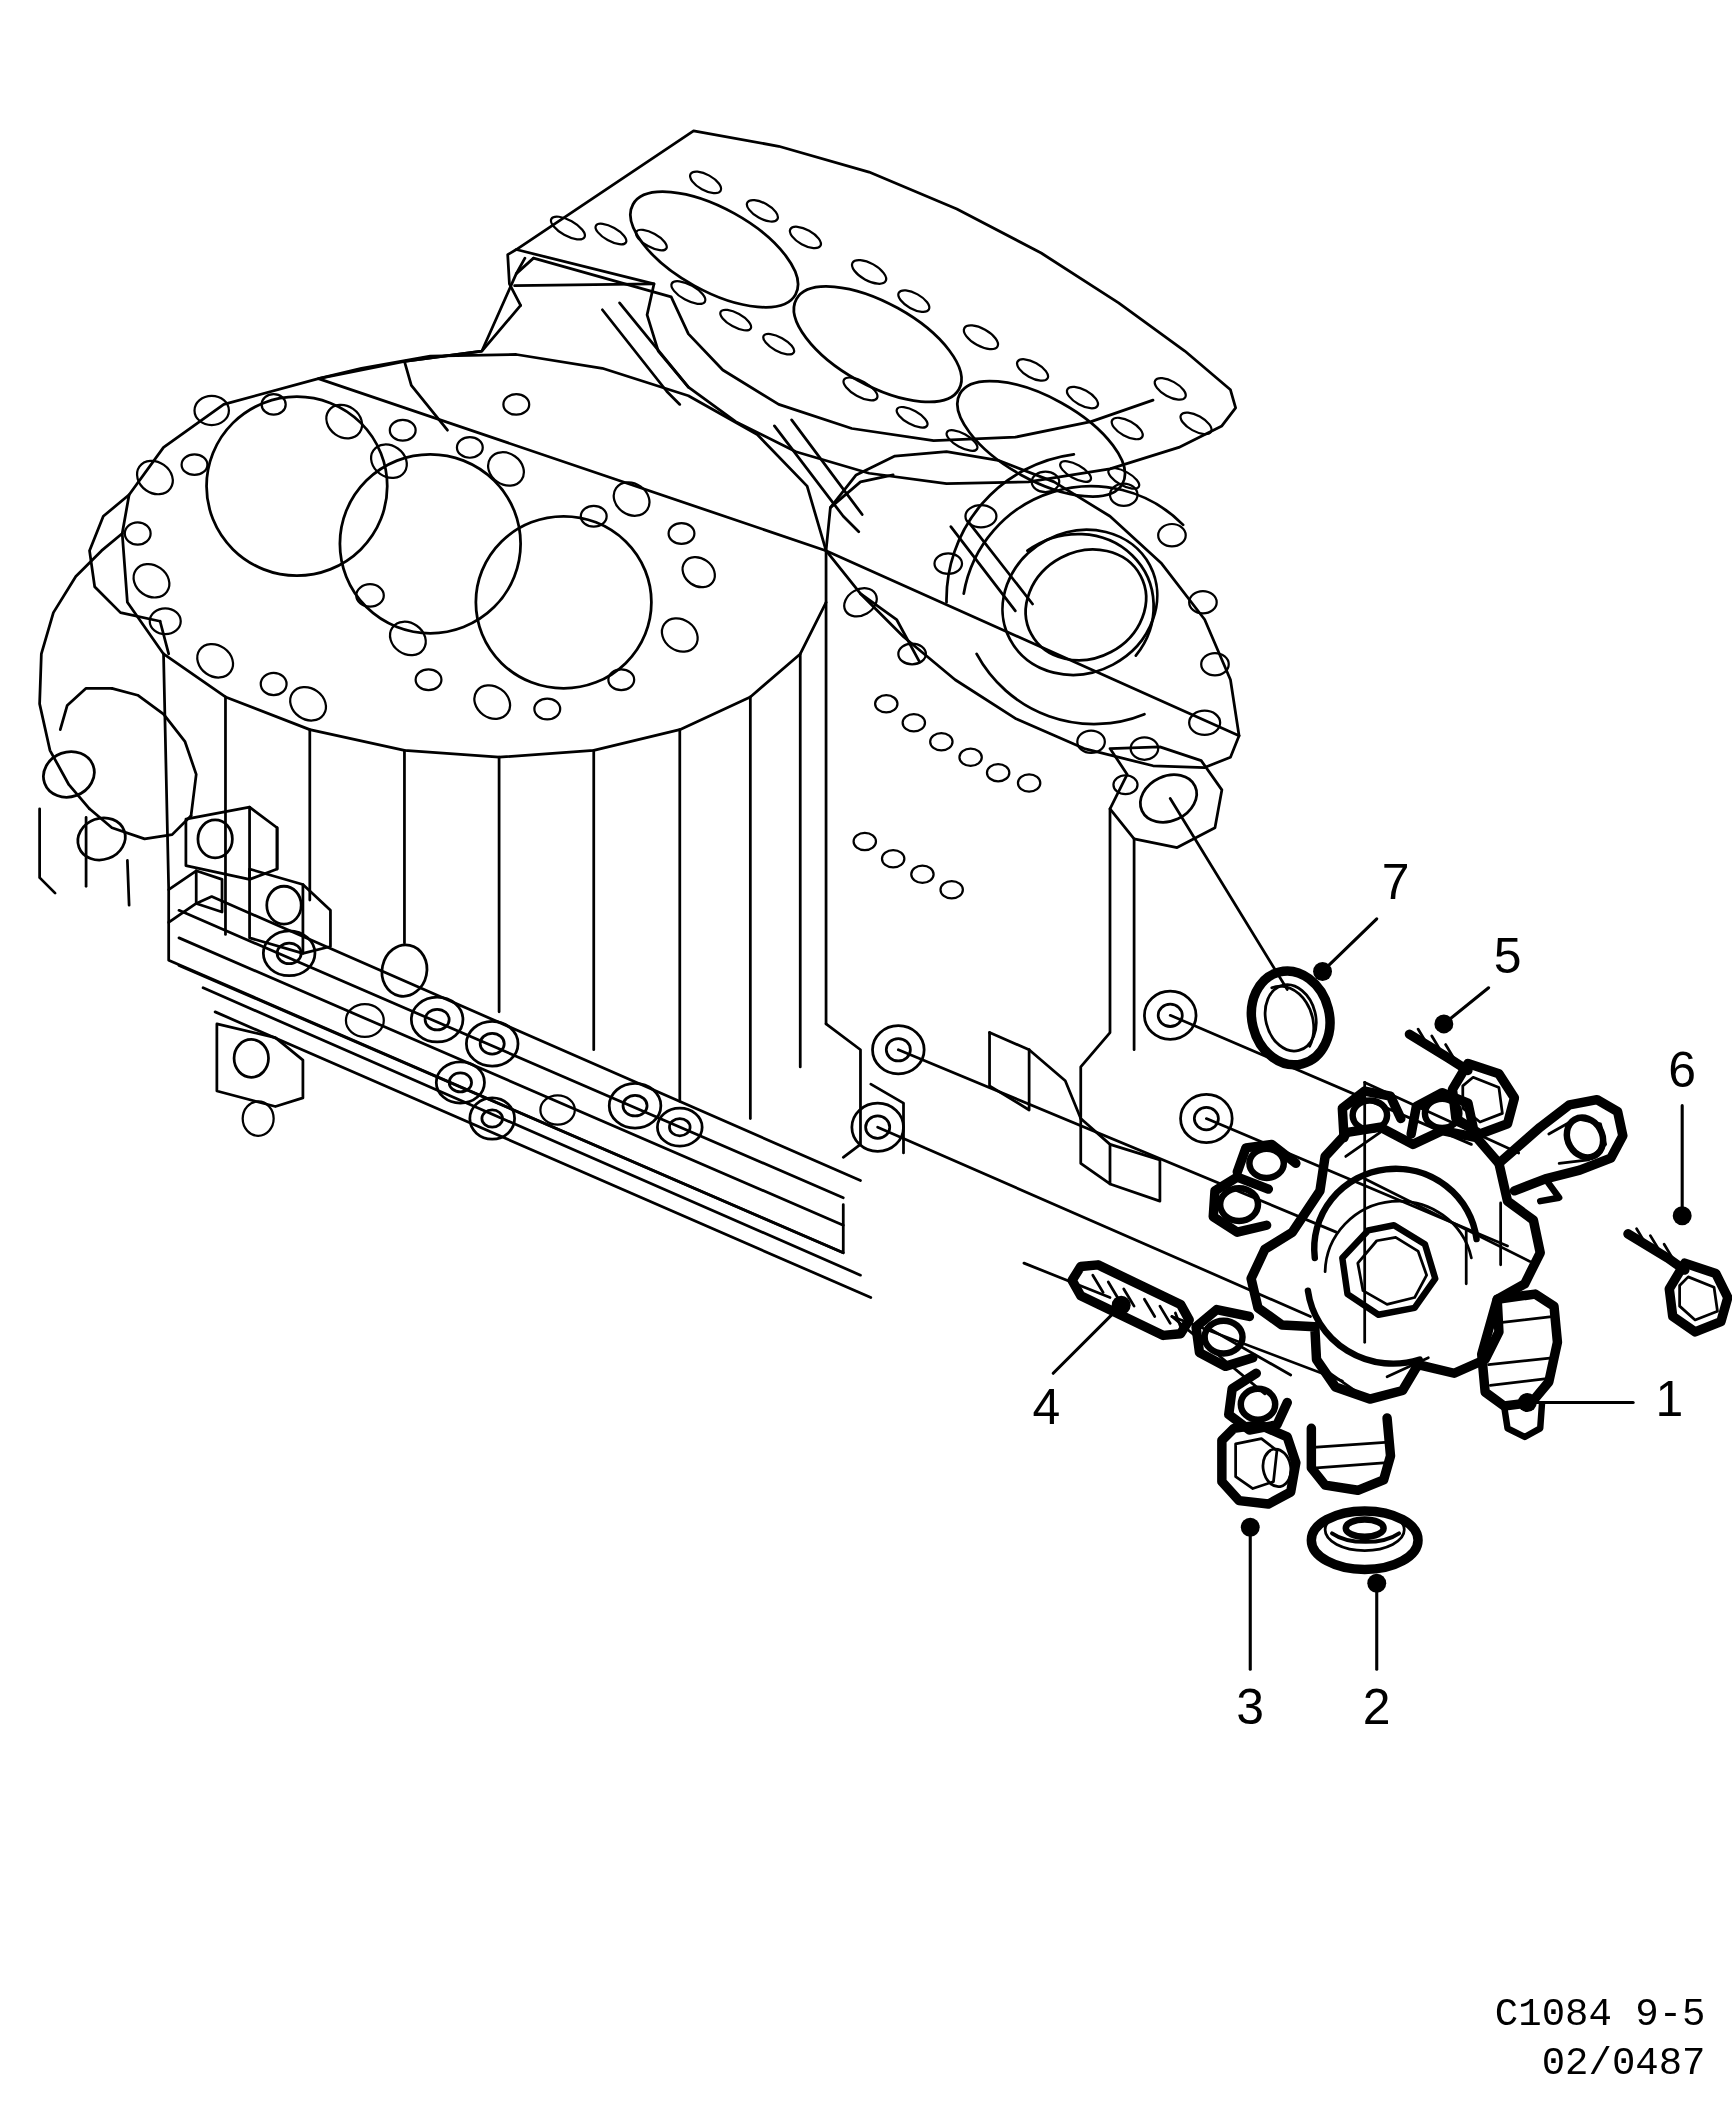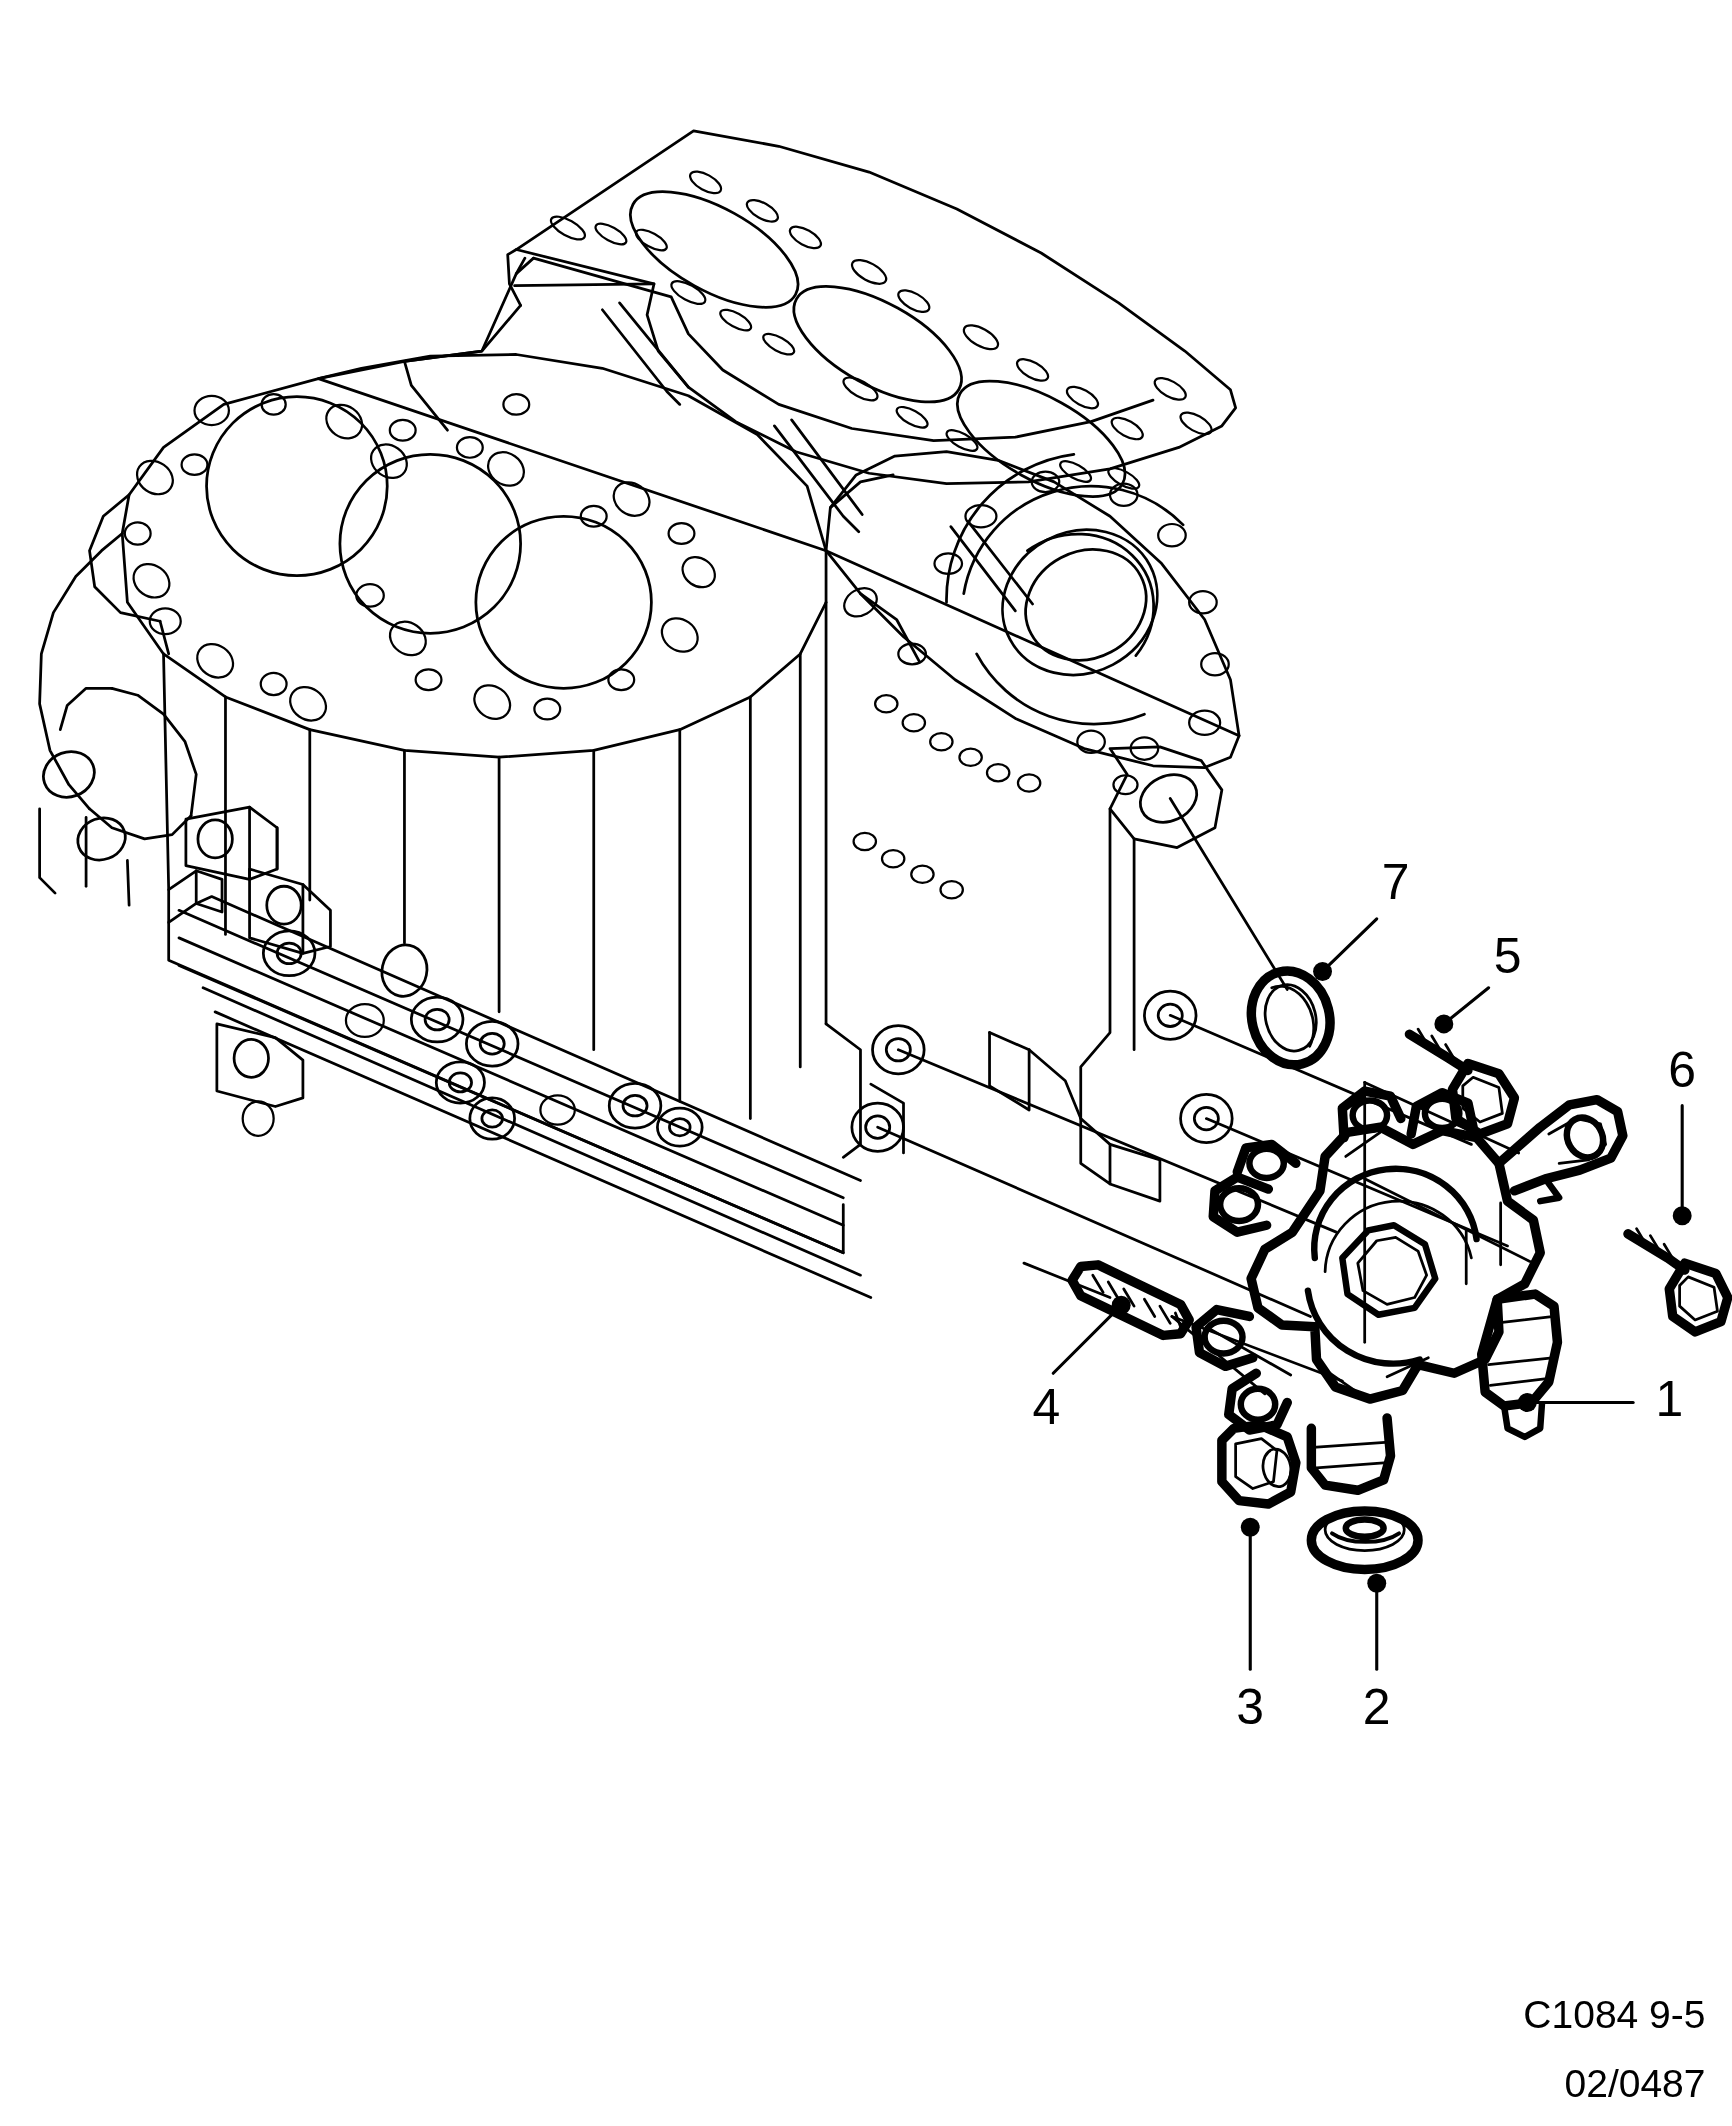--- a/index.html
+++ b/index.html
@@ -21,26 +21,26 @@
   .leader{fill:none;stroke:#000;stroke-width:3.6;stroke-linecap:round;}
   .guide{fill:none;stroke:#000;stroke-width:3.2;stroke-linecap:round;}
   .dot{fill:#000;}
   .callout-text{
     font-family:"Liberation Sans", sans-serif;
     font-size:58px;fill:#000;
     text-anchor:middle;dominant-baseline:middle;
   }
   .footer-text{
     position:absolute;right:27.5px;
-    font-family:Liberation Sans, sans-serif;
+    font-family:Liberation Mono, monospace;
     font-size:39px;line-height:1.15;
     color:#000;text-align:right;white-space:pre;
   }
   #footer-line-1{bottom:89px;}
-  #footer-line-2{bottom:20px;}
+  #footer-line-2{bottom:40px;}
 </style>
 </head>
 <body>
 
 <div id="diagram-root">
 
 <svg id="tech-drawing" viewBox="0 0 2014 2472" xmlns="http://www.w3.org/2000/svg">
 
   <rect x="0" y="0" width="2014" height="2472" fill="#ffffff"></rect>
 

